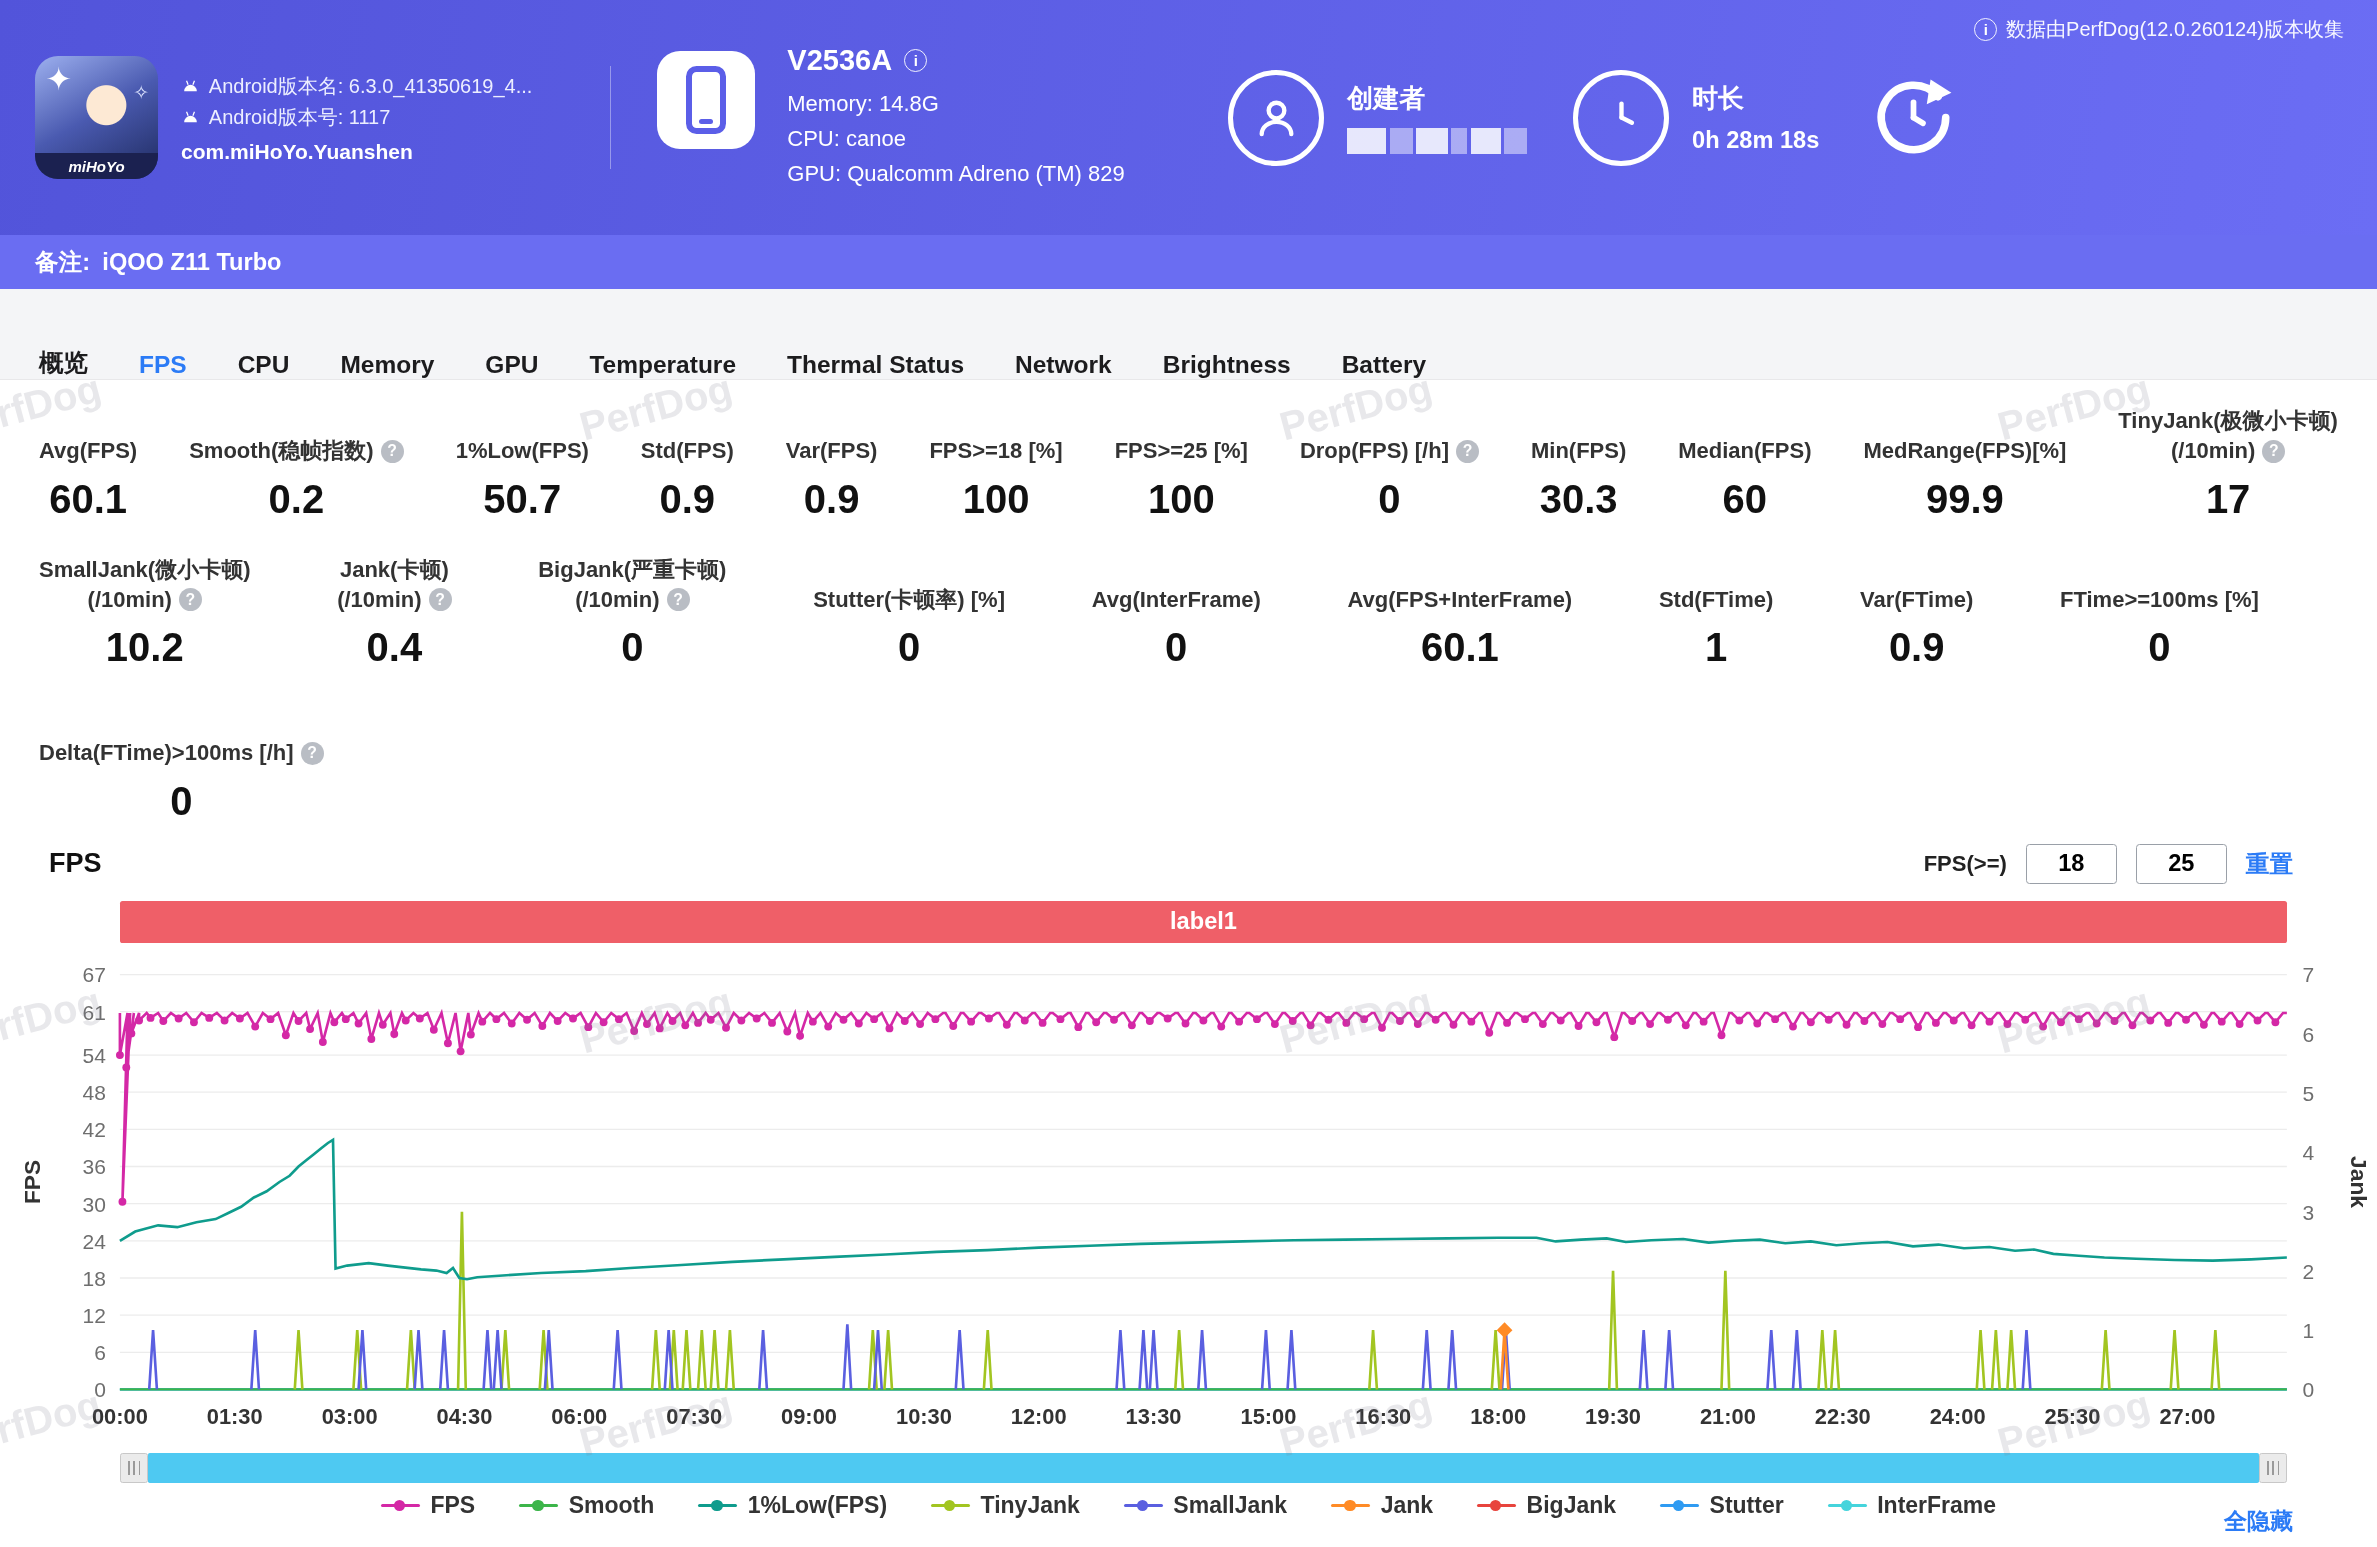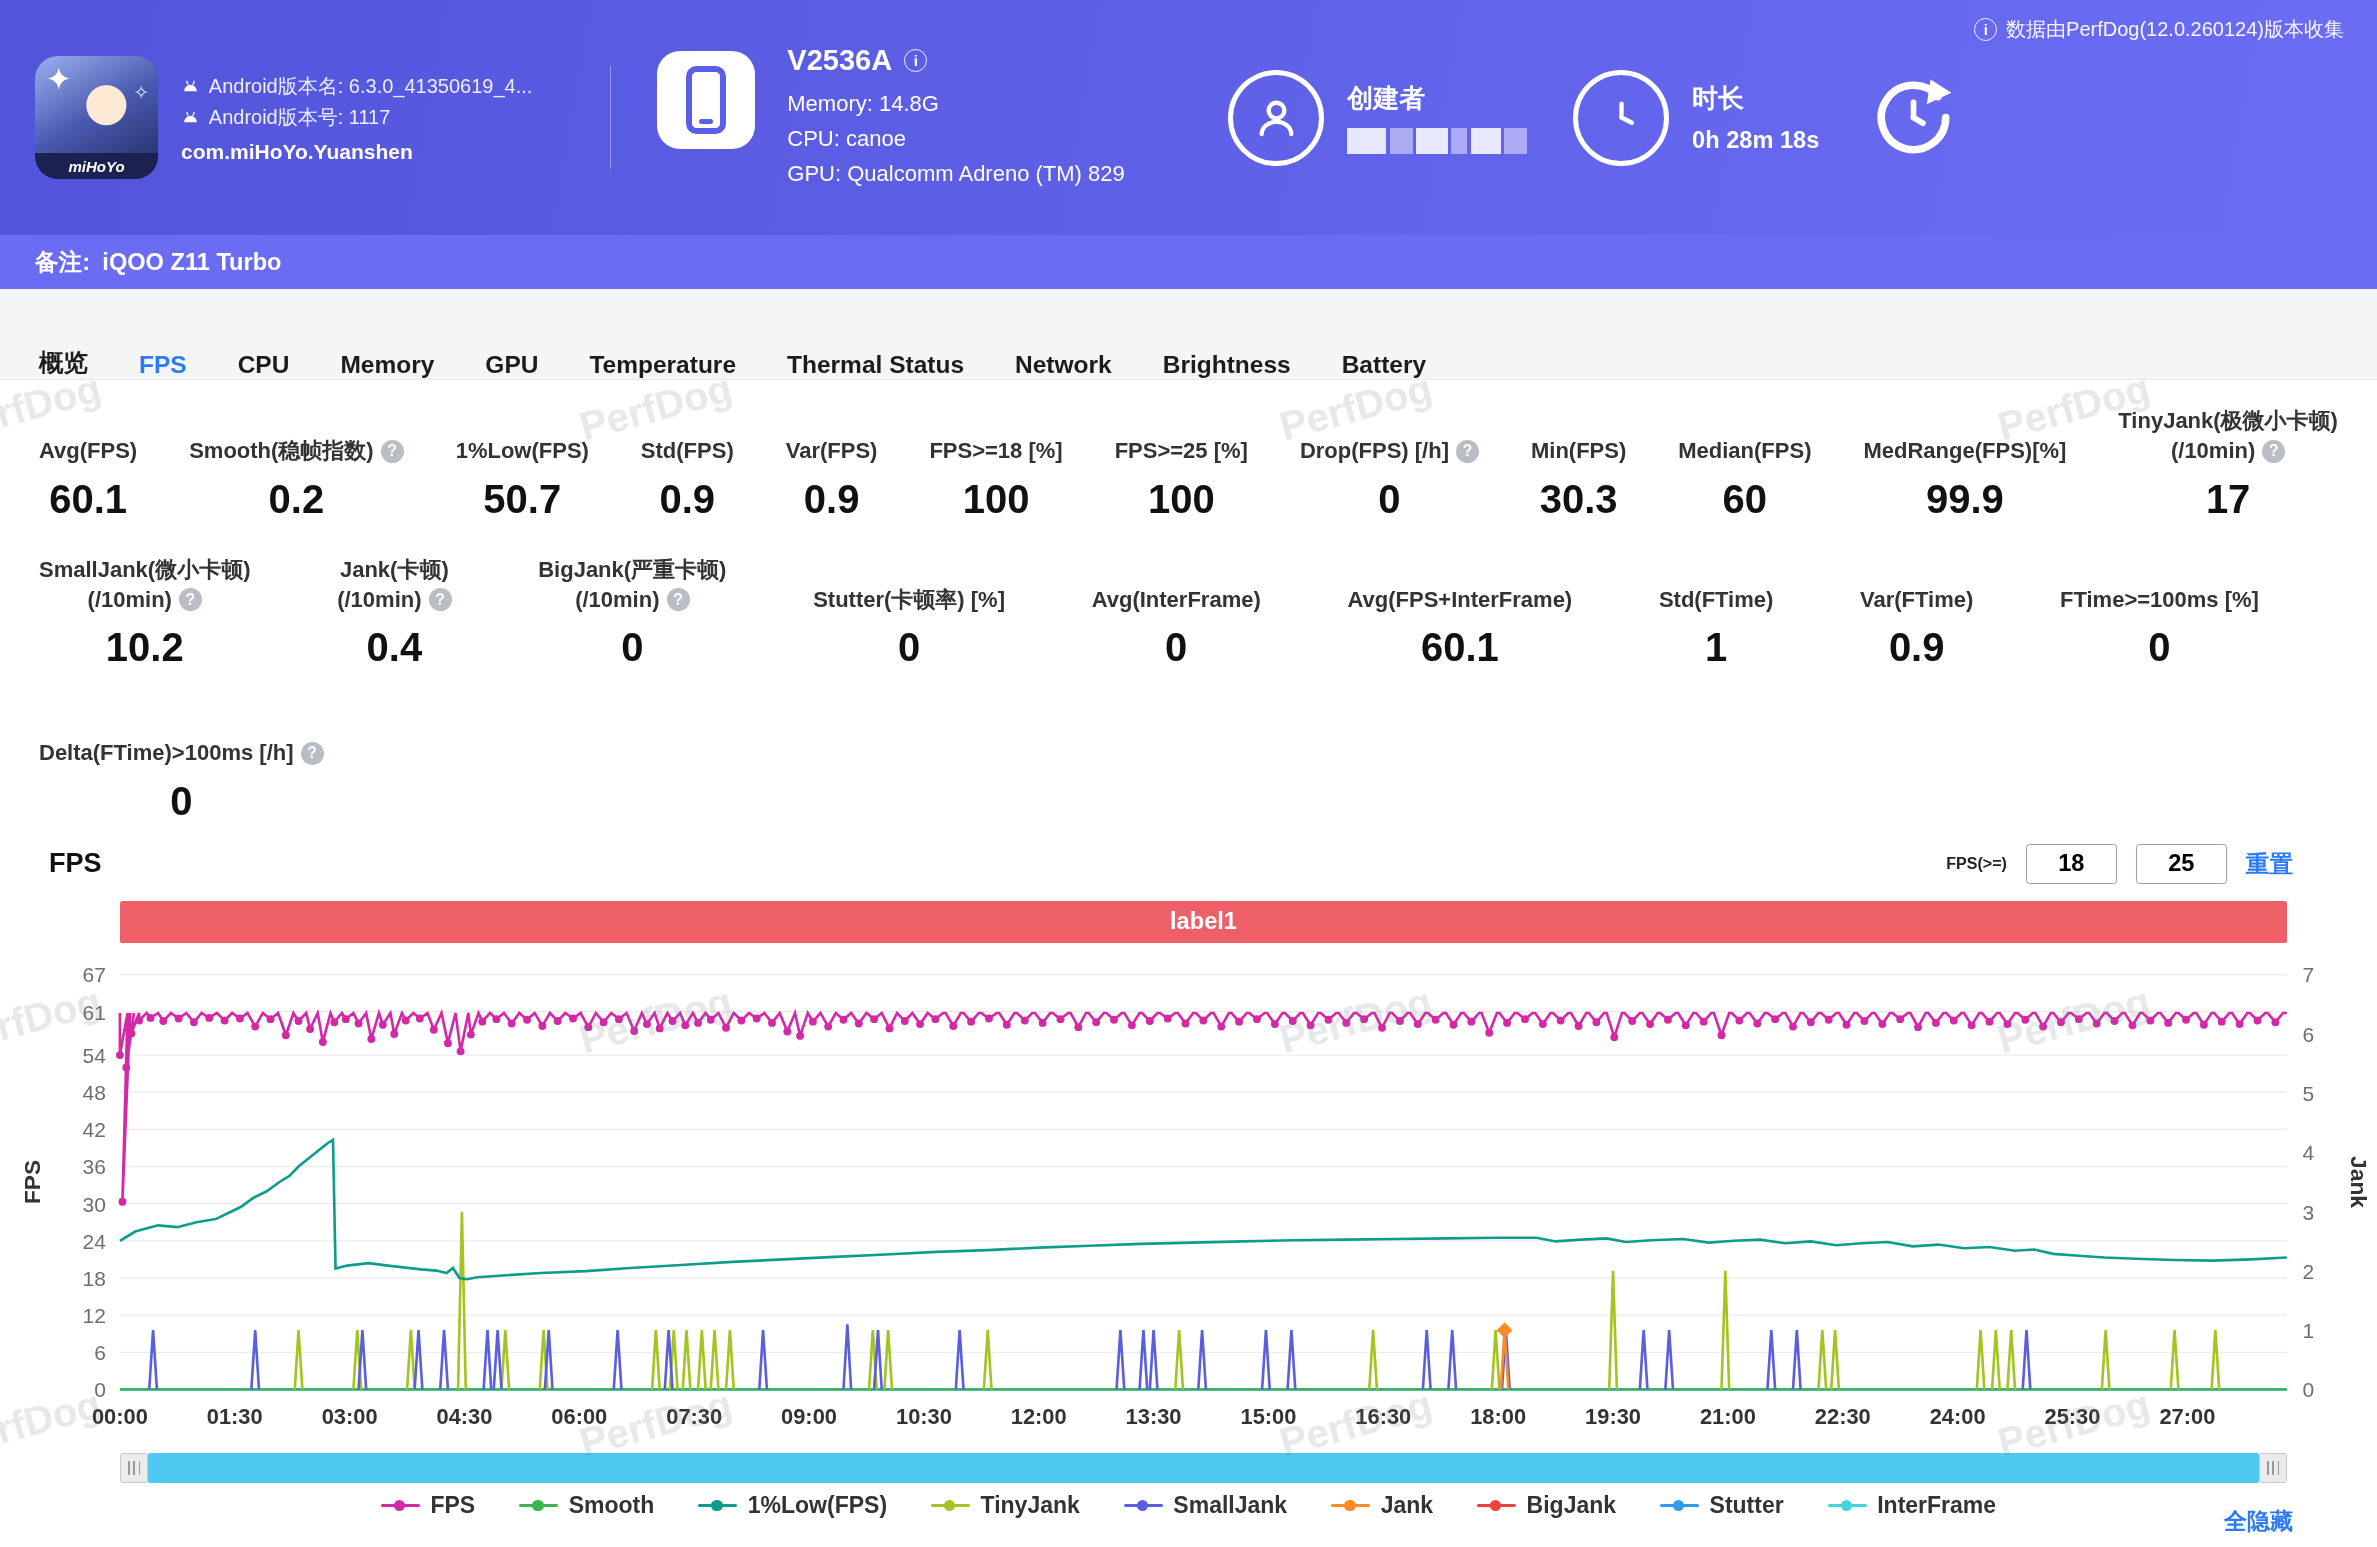--- a/index.html
+++ b/index.html
@@ -68,21 +68,21 @@
                 display:flex; flex-direction:column; justify-content:flex-end; }
   .stat-value { font-size:40px; font-weight:bold; color:#111; margin-top:10.5px; }
   .help-icon { width:23px; height:23px; border-radius:50%; background:#b9bdc4; color:#fff; font-size:15.8px;
                font-weight:bold; display:inline-flex; align-items:center; justify-content:center;
                margin-left:7px; vertical-align:1.8px; }
 
   
   .fps-head { display:flex; align-items:center; margin-top:15.8px; height:49px; position:relative; }
   .fps-title { font-size:27px; font-weight:bold; color:#111; margin-left:49px; }
   .fps-controls { position:absolute; right:84px; display:flex; align-items:center; gap:19px; }
-  .thr-label { font-size:16px; font-weight:bold; color:#222; }
+  .thr-label { font-size:22px; font-weight:bold; color:#222; }
   .thr-input { width:91px; height:40px; border:1.8px solid #9aa0a8; border-radius:3.5px; text-align:center;
                font-size:23.6px; font-weight:bold; background:#fff; font-family:inherit; }
   .reset-link { font-size:23.6px; font-weight:bold; color:var(--link,#2b7bf6); cursor:pointer; }
 
   .band-label { margin:12.3px 90px 0 120px; height:42px; background:var(--band,#ef5f68); border-radius:2.6px;
                 color:#fff; font-size:23.6px; font-weight:bold; display:flex; align-items:center; justify-content:center; }
 
   .chart-wrap { position:relative; }
   svg text.tick  { font-size:24px; fill:#6e6e6e; }
   svg text.xtick { font-size:25px; font-weight:bold; fill:#333; }

